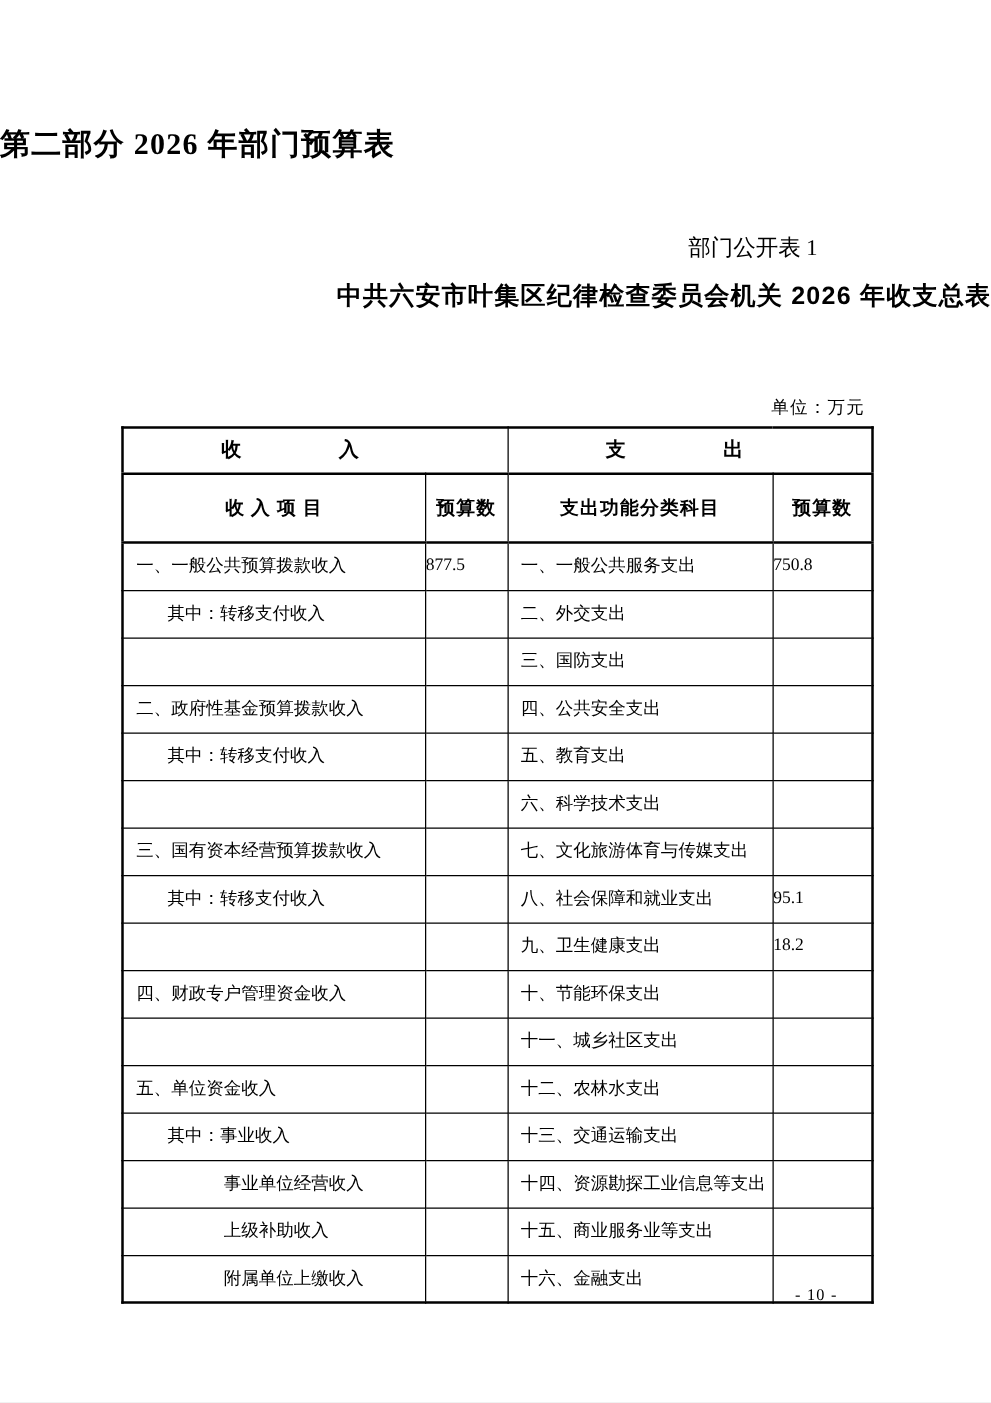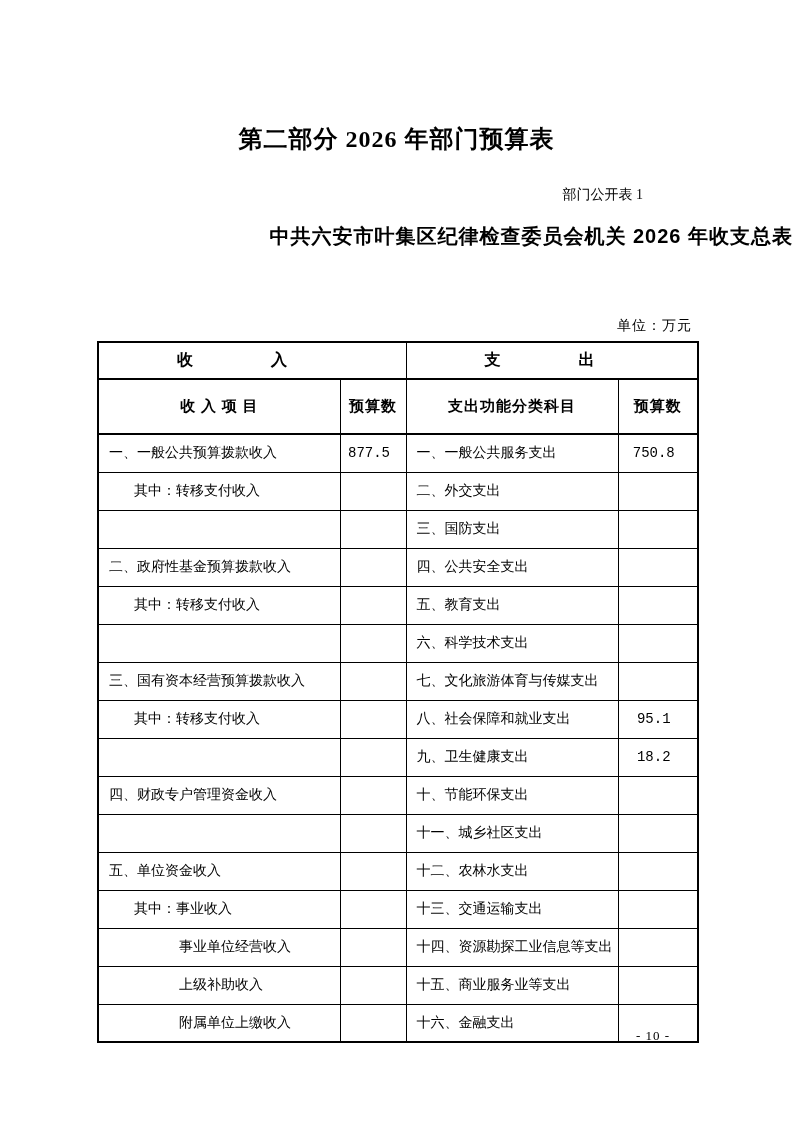--- a/index.html
+++ b/index.html
@@ -10,32 +10,30 @@
     height: 1122px;
     margin: 0 auto;
     background: #ffffff;
     color: #000000;
     font-family: "Liberation Serif", "DejaVu Serif", serif;
     overflow: hidden;
   }
   .section-title {
     position: absolute;
     top: 99px; left: 0; right: 0;
-    text-align: center;
     font-size: 24px;
     font-weight: 700;
     letter-spacing: 1px;
     font-family: "Liberation Serif", "DejaVu Serif", serif;
-    margin-top: 24px;
   }
   .table-label {
     position: absolute;
     top: 186px;
-    right: 150px;
-    font-size: 14px;
+    right: 139px;
+    font-size: 18px;
     font-weight: 400;
   }
   .doc-title {
     position: absolute;
     top: 223px; left: 0; right: 0;
     text-align: right;
     font-size: 20px;
     font-weight: 800;
     letter-spacing: 1px;
     font-family: "Liberation Sans", "DejaVu Sans", sans-serif;
@@ -80,21 +78,21 @@
     height: 55px;
     font-size: 15px;
     font-weight: 700;
     text-align: center;
     letter-spacing: 1px;
   }
   tbody tr { height: 38px; margin-top: 48px; }
   td.item { text-align: left; padding-left: 10px; }
   td.item.indent-1 { padding-left: 35px; }
   td.item.indent-2 { padding-left: 80px; }
-  td.num { text-align: center; padding-right: 8px; font-family: Liberation Mono, monospace; }
+  td.num { text-align: left; padding-right: 8px; }
   .page-number {
     position: absolute;
     top: 1028px;
     left: 636px;
     font-size: 13px;
     letter-spacing: 1px;
   }
 </style>
 </head>
 <body>

